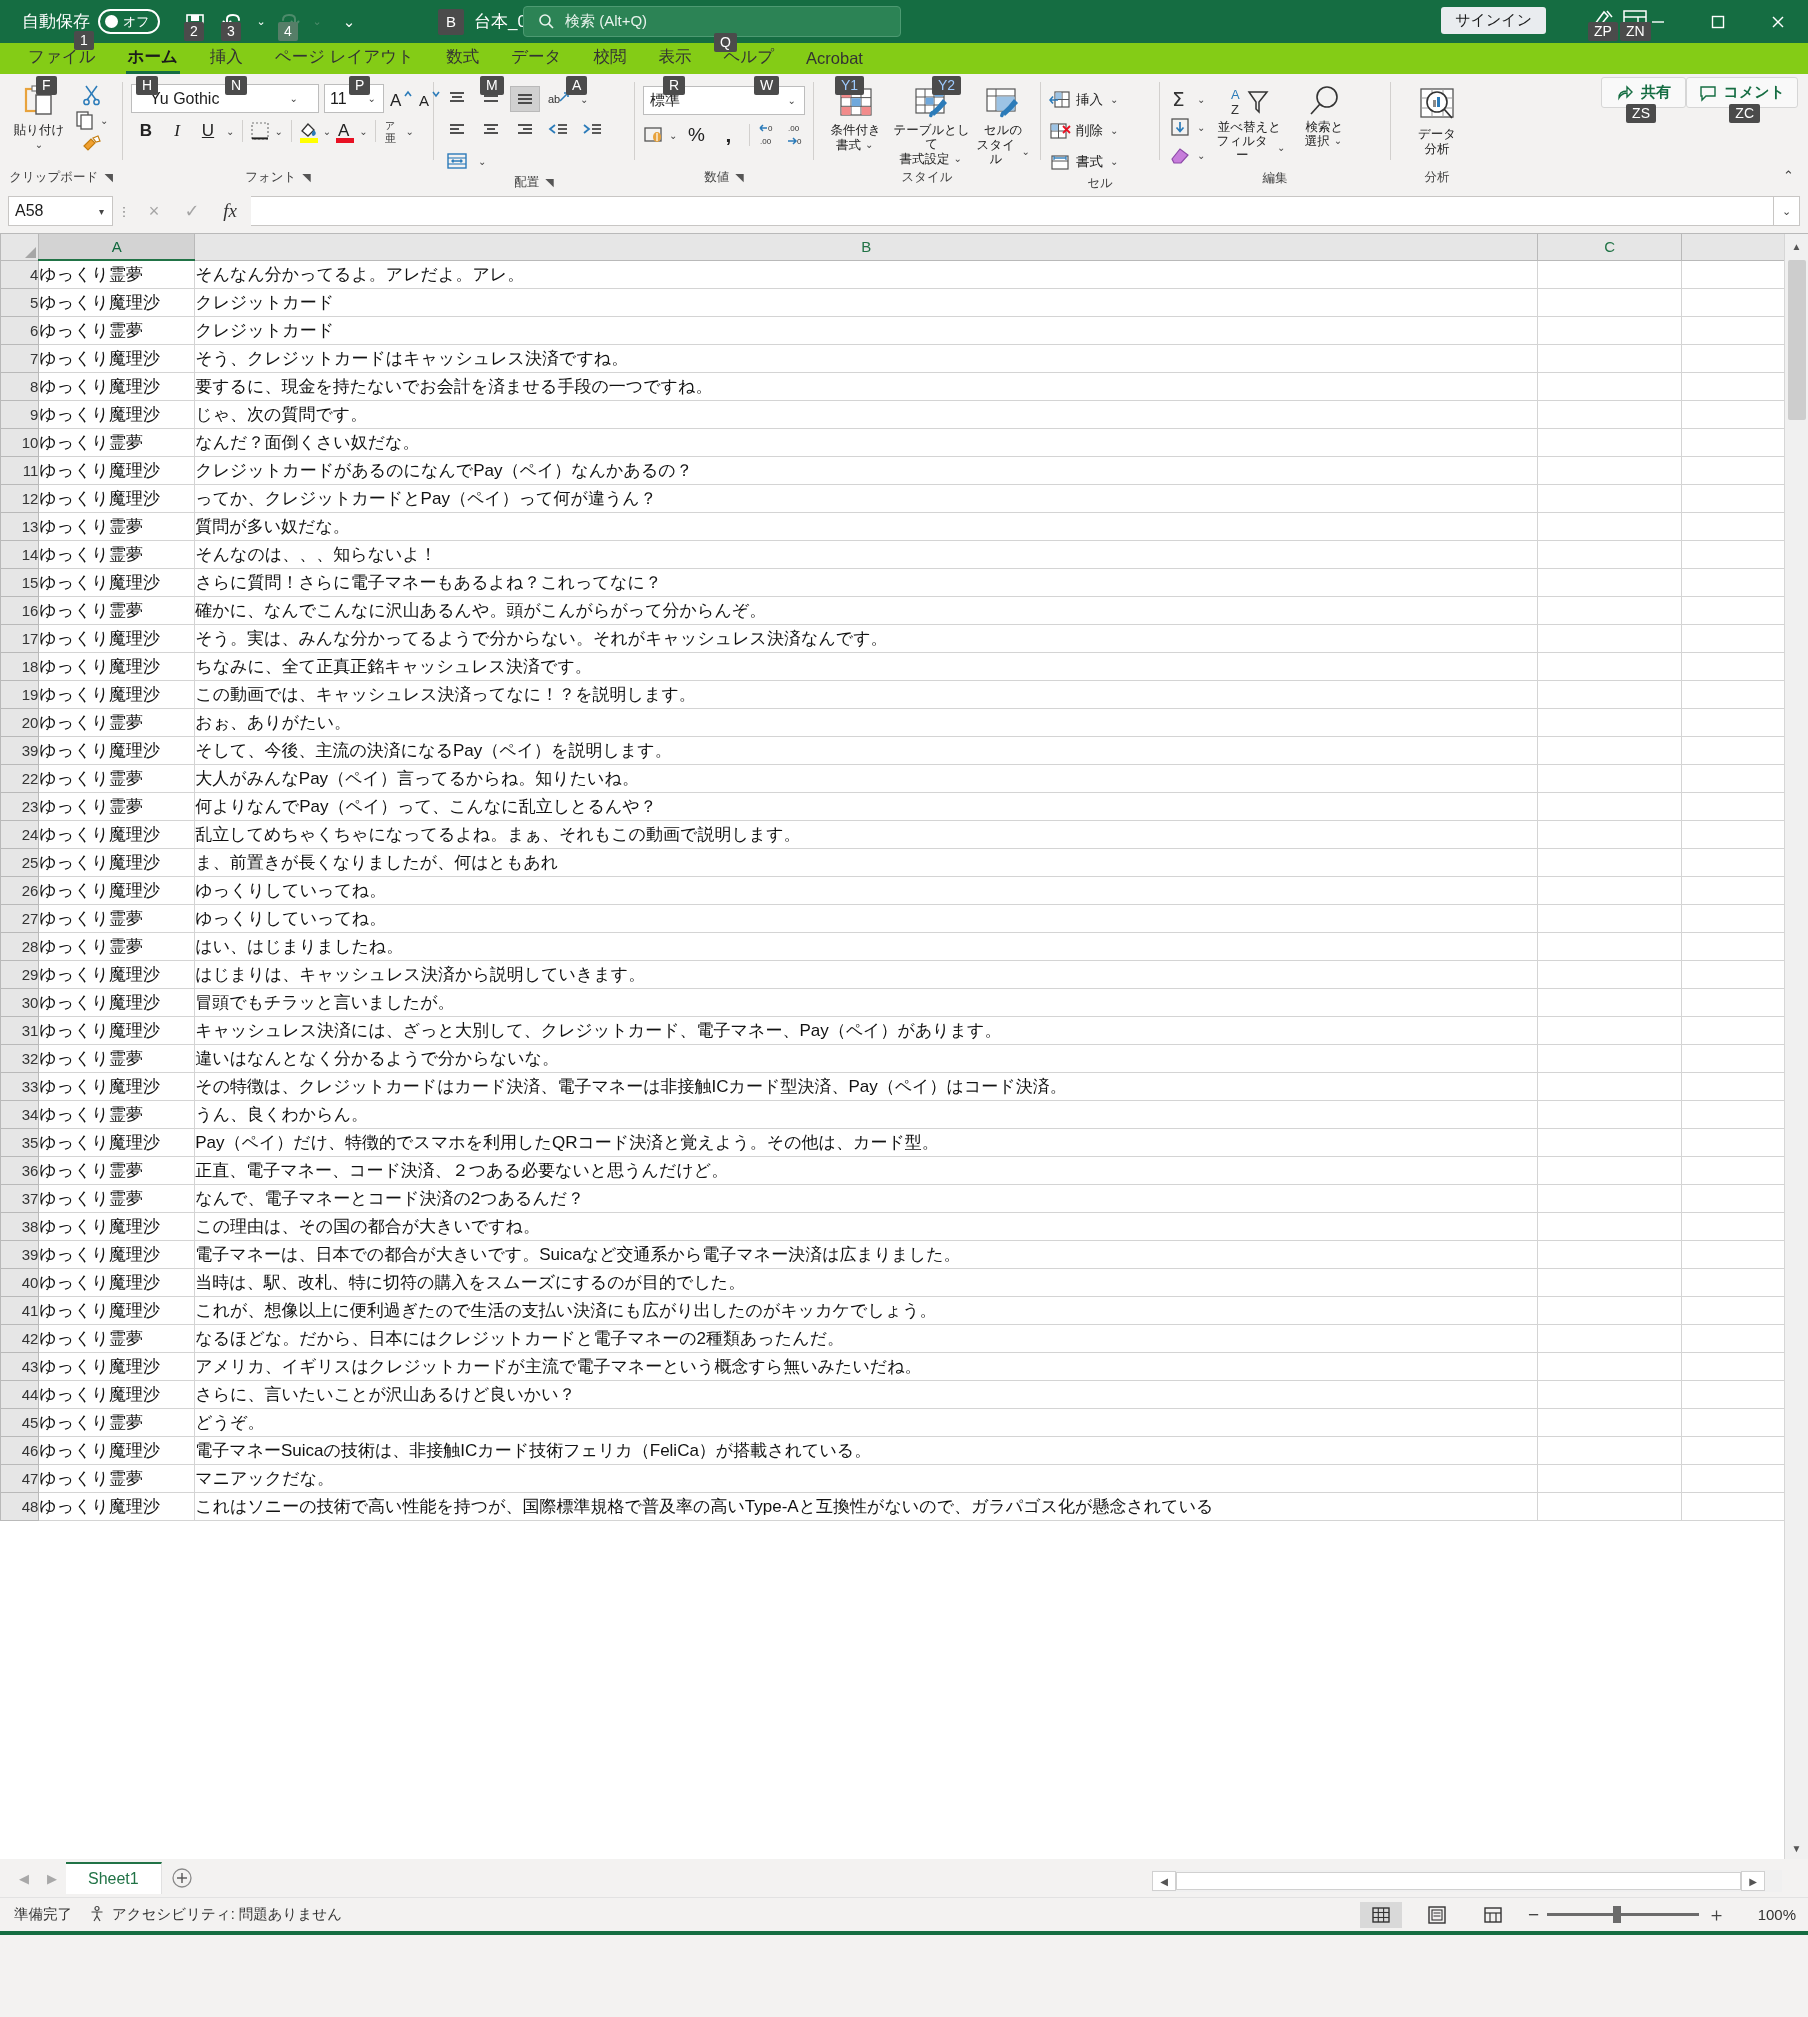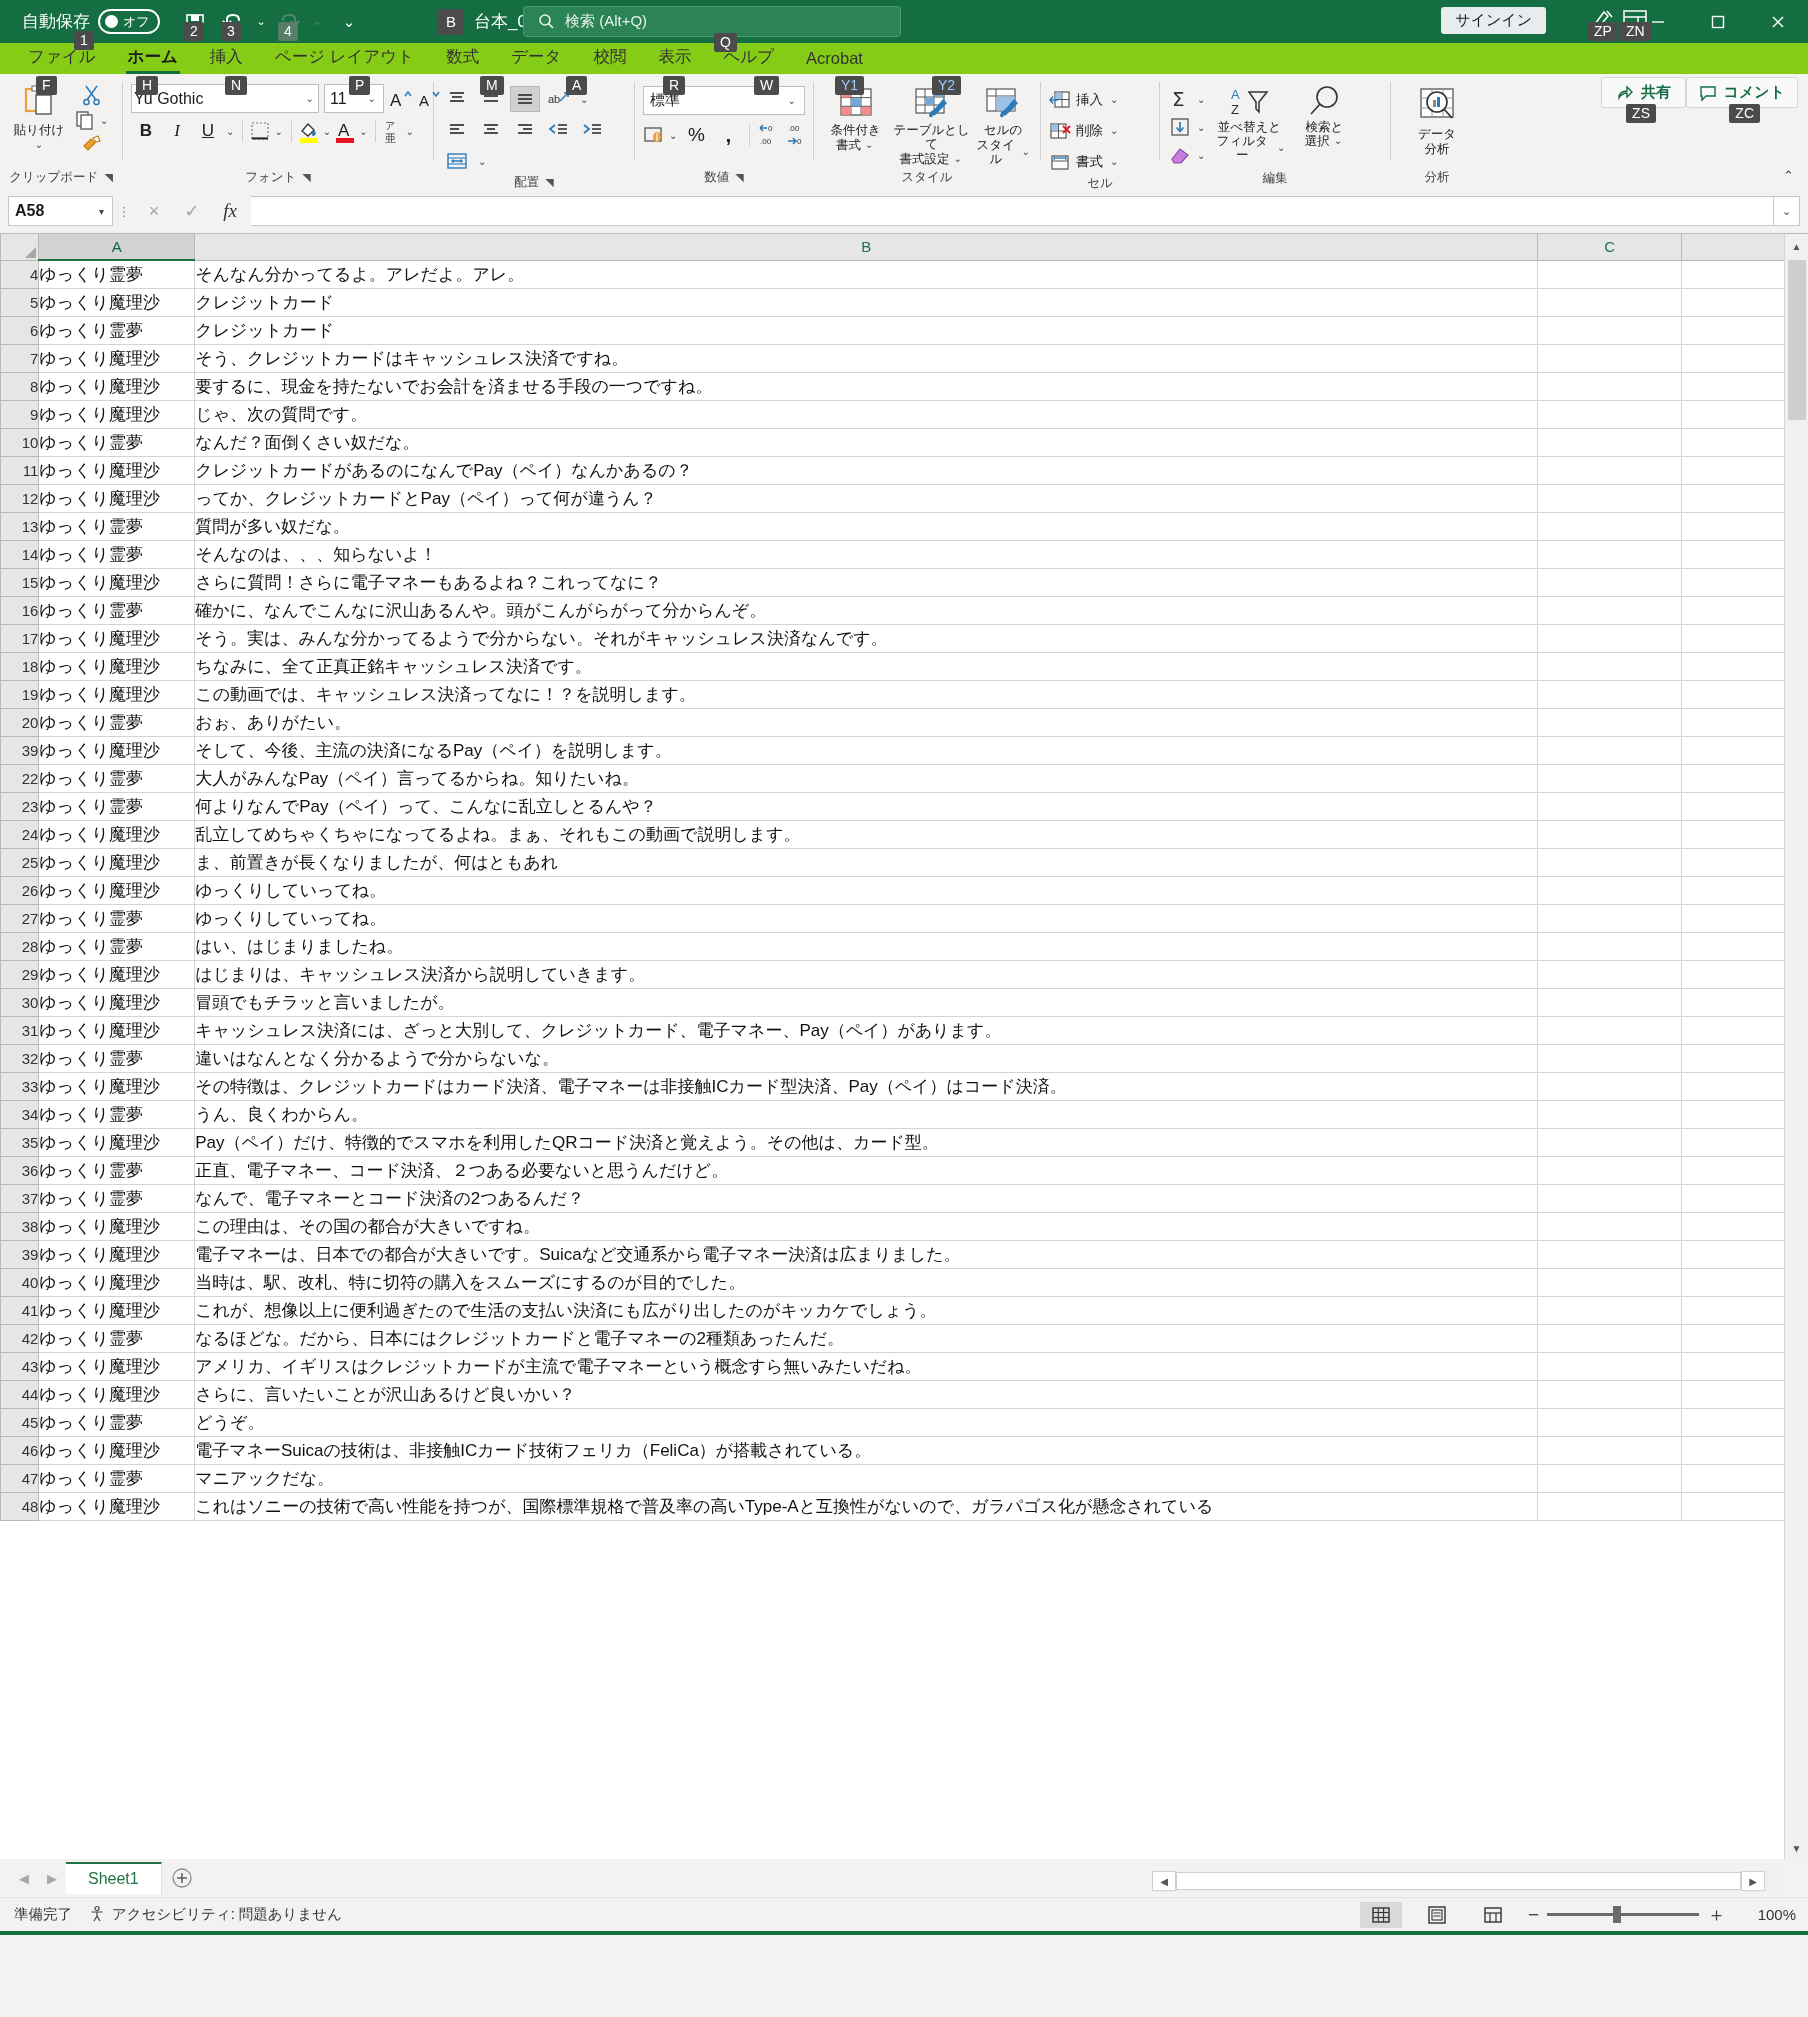--- a/index.html
+++ b/index.html
@@ -63,21 +63,21 @@
   .grp-label{ height:24px; font-size:12.5px; color:#444; text-align:center; display:flex;
     align-items:center; justify-content:center; gap:6px; position:relative;}
   .sep{ width:1px; background:#d2d0ce; margin:8px 0 28px; height:78px; align-self:flex-start;}
   .bigbtn{ display:flex; flex-direction:column; align-items:center; width:62px; font-size:12.5px; color:#222;
            text-align:center; line-height:14px; gap:1px; padding-top:2px;}
   .smallrow{ display:flex; align-items:center; gap:2px;}
   .ico{ display:flex; align-items:center; justify-content:center;}
   .chev{ font-size:10px; color:#444; padding:0 2px;}
   .fontname{
     width:188px;height:29px;background:#fff;border:1px solid #bdbdbd;display:flex;align-items:center;
-    padding:0 2px; font-size:16px; color:#1b1b1b; justify-content:space-between;
+    padding:0 18px; font-size:16px; color:#1b1b1b; justify-content:space-between;
   }
   .fontsize{
     width:60px;height:29px;background:#fff;border:1px solid #bdbdbd;display:flex;align-items:center;
     padding:0 5px;font-size:16px;color:#1b1b1b;justify-content:space-between;
   }
   .numfmt{
     width:162px;height:29px;background:#fff;border:1px solid #bdbdbd;display:flex;align-items:center;
     padding:0 6px;font-size:15px;color:#1b1b1b;justify-content:space-between;
   }
   .fmtbtn{width:30px;height:28px;display:flex;align-items:center;justify-content:center;font-size:17px;color:#222;}
@@ -92,21 +92,21 @@
            color:#222;text-align:center;line-height:14px;}
   .share-btn{position:absolute;right:122px;top:3px;border:1px solid #d6d6d6;background:#f9f9f9;
     display:flex;align-items:center;gap:7px;padding:5px 14px;font-size:15px;color:#156d42;font-weight:bold;border-radius:3px;}
   .comment-btn{position:absolute;right:10px;top:3px;border:1px solid #d6d6d6;background:#f9f9f9;
     display:flex;align-items:center;gap:7px;padding:5px 12px;font-size:15px;color:#156d42;font-weight:bold;border-radius:3px;}
   .collapse{position:absolute;right:14px;bottom:6px;font-size:13px;color:#444;}
   .dlg{font-size:11px;color:#555;}
   
   .fbar{ height:44px; background:#f3f2f1; display:flex; align-items:center; padding:0 8px; gap:0;}
   .namebox{ width:105px;height:30px;background:#fff;border:1px solid #c8c6c4;display:flex;
-    align-items:center;justify-content:space-between;padding:0 6px;font-size:16px;color:#1b1b1b;font-weight:bold;}
+    align-items:center;justify-content:space-between;padding:0 6px;font-size:16px;color:#1b1b1b;}
   .fb-sep{width:22px;text-align:center;color:#888;font-size:13px;}
   .fb-btns{display:flex;align-items:center;gap:0;}
   .fb-btn{width:38px;height:30px;display:flex;align-items:center;justify-content:center;color:#a5a5a5;font-size:18px;}
   .fx{font-family:"Liberation Serif",serif;font-style:italic;color:#333;font-size:19px;}
   .finput{flex:1;height:30px;background:#fff;border:1px solid #c8c6c4;border-left:none;margin-left:2px;}
   .fb-caret{width:26px;height:30px;background:#fff;border:1px solid #c8c6c4;border-left:none;
     display:flex;align-items:center;justify-content:center;font-size:11px;color:#444;}
   
   .gridwrap{ position:relative; height:1626px; background:#fff; border-top:1px solid #b9b9b9;}
   table.sheet{ border-collapse:collapse; table-layout:fixed; width:1790px;}

